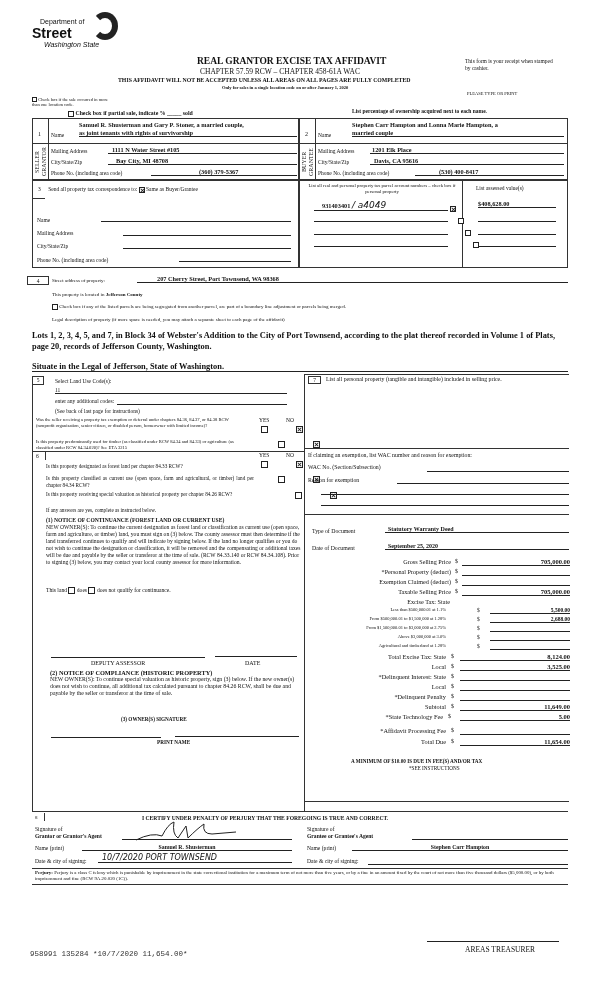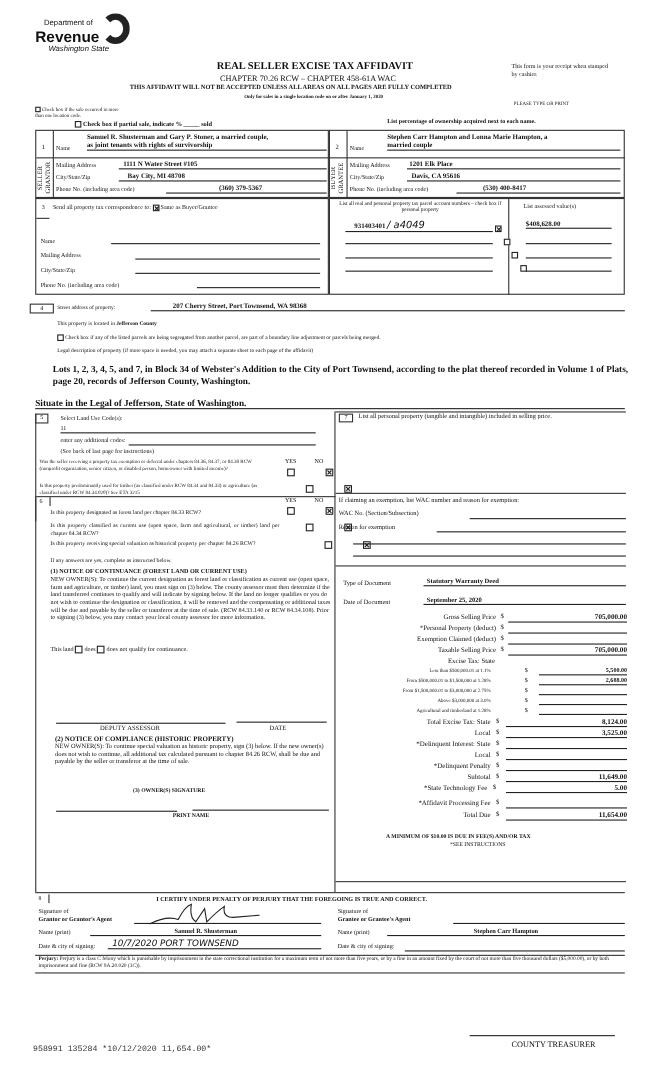--- a/index.html
+++ b/index.html
@@ -17,27 +17,27 @@
   .hand { font-family: "DejaVu Sans", sans-serif; font-style: italic; font-size: 9px; }
   .num { text-align: right; font-weight: bold; font-size: 6.5px; }
   .tiny { font-size: 4.5px; }
   .mono { font-family: "Liberation Mono", monospace; }
 </style>
 </head>
 <body>
 
 <div class="abs" style="left:32px;top:12px;width:90px;height:42px;">
   <div class="abs" style="left:8px;top:6px;font-family:'Liberation Sans',sans-serif;font-size:7px;">Department of</div>
-  <div class="abs b" style="left:0;top:13px;font-family:'Liberation Sans',sans-serif;font-size:14px;">Revenue</div>
+  <div class="abs b" style="left:0;top:13px;font-family:'Liberation Sans',sans-serif;font-size:14px;">Street</div>
   <div class="abs" style="left:12px;top:29px;font-family:'Liberation Sans',sans-serif;font-style:italic;font-size:7px;">Washington State</div>
   <div class="abs" style="left:60px;top:0;width:26px;height:28px;border-radius:50%;border:6px solid #222;border-left-color:transparent;"></div>
 </div>
 
-<div class="abs b" style="left:197px;top:56px;font-size:9.5px;">REAL SELLER EXCISE TAX AFFIDAVIT</div>
-<div class="abs" style="left:200px;top:67px;font-size:7.5px;">CHAPTER 70.26 RCW – CHAPTER 458-61A WAC</div>
+<div class="abs b" style="left:197px;top:56px;font-size:9.5px;">REAL GRANTOR EXCISE TAX AFFIDAVIT</div>
+<div class="abs" style="left:200px;top:67px;font-size:7.5px;">CHAPTER 57.59 RCW – CHAPTER 458-61A WAC</div>
 <div class="abs b" style="left:118px;top:77px;font-size:5.8px;">THIS AFFIDAVIT WILL NOT BE ACCEPTED UNLESS ALL AREAS ON ALL PAGES ARE FULLY COMPLETED</div>
 <div class="abs b" style="left:222px;top:85px;font-size:4.5px;">Only for sales in a single location code on or after January 1, 2020</div>
 <div class="abs" style="left:465px;top:58px;width:92px;font-size:5.5px;line-height:7px;">This form is your receipt when stamped by cashier.</div>
 <div class="abs" style="left:467px;top:91px;font-size:4.5px;">PLEASE TYPE OR PRINT</div>
 
 <div class="abs" style="left:32px;top:97px;width:82px;font-size:4.5px;line-height:5px;">
   <span class="cb" style="width:5px;height:5px;"></span>
   <span>Check box if the sale occurred in more than one location code.</span>
 </div>
 <div class="abs" style="left:68px;top:110px;font-size:5.8px;">
@@ -127,21 +127,21 @@
 <div class="abs" style="left:52px;top:278px;font-size:5px;">Street address of property:</div>
 <div class="abs b line" style="left:137px;top:275px;width:431px;font-size:6.3px;padding-left:20px;">207 Cherry Street, Port Townsend, WA  98368</div>
 <div class="abs" style="left:52px;top:292px;font-size:5px;">
   <span>This property is located in</span> <span class="b">Jefferson County</span>
 </div>
 <div class="abs" style="left:52px;top:304px;font-size:5px;">
   <span class="cb" style="width:6px;height:6px;"></span>
   <span>Check box if any of the listed parcels are being segregated from another parcel, are part of a boundary line adjustment or parcels being merged.</span>
 </div>
 <div class="abs" style="left:52px;top:317px;font-size:5px;">Legal description of property (if more space is needed, you may attach a separate sheet to each page of the affidavit)</div>
-<div class="abs b" style="left:32px;top:330px;width:540px;font-size:8.4px;line-height:11px;margin-left:16px;">Lots 1, 2, 3, 4, 5, and 7, in Block 34 of Webster's Addition to the City of Port Townsend, according to the plat thereof recorded in Volume 1 of Plats, page 20, records of Jefferson County, Washington.</div>
+<div class="abs b" style="left:32px;top:330px;width:540px;font-size:8.4px;line-height:11px;">Lots 1, 2, 3, 4, 5, and 7, in Block 34 of Webster's Addition to the City of Port Townsend, according to the plat thereof recorded in Volume 1 of Plats, page 20, records of Jefferson County, Washington.</div>
 <div class="abs b line" style="left:32px;top:362px;width:536px;font-size:8.4px;">Situate in the Legal of Jefferson, State of Washington.</div>
 
 <div class="abs" style="left:32px;top:376px;width:272px;height:98px;border-left:1px solid #333;">
   <div class="abs box" style="left:-1px;top:0;width:12px;height:9px;font-size:5.5px;text-align:center;border-top:1px solid #333;">5</div>
   <div class="abs" style="left:22px;top:2px;font-size:5.5px;">Select Land Use Code(s):</div>
   <div class="abs line" style="left:22px;top:11px;width:232px;font-size:5.5px;">11</div>
   <div class="abs" style="left:22px;top:22px;font-size:5.5px;">enter any additional codes:</div>
   <div class="abs line" style="left:84px;top:28px;width:170px;height:1px;"></div>
   <div class="abs" style="left:22px;top:32px;font-size:5.5px;">(See back of last page for instructions)</div>
   <div class="abs" style="left:226px;top:41px;font-size:5.5px;">YES</div>
@@ -339,14 +339,14 @@
 
   <div class="abs" style="left:0;top:56px;width:536px;height:1px;background:#333;"></div>
   <div class="abs" style="left:3px;top:58px;width:532px;font-size:4.9px;line-height:6px;">
     <span class="b">Perjury:</span>
     <span>Perjury is a class C felony which is punishable by imprisonment in the state correctional institution for a maximum term of not more than five years, or by a fine in an amount fixed by the court of not more than five thousand dollars ($5,000.00), or by both imprisonment and fine (RCW 9A.20.020 (1C)).</span>
   </div>
   <div class="abs" style="left:0;top:72px;width:536px;height:1px;background:#333;"></div>
 </div>
 
 <div class="abs line" style="left:427px;top:941px;width:132px;height:1px;"></div>
-<div class="abs" style="left:465px;top:945px;font-size:7.5px;">COUNTY TREASURER</div>
-<div class="abs mono" style="left:30px;top:950px;font-size:7.5px;color:#333;">958991 135284 *10/12/2020 11,654.00*</div>
+<div class="abs" style="left:465px;top:945px;font-size:7.5px;">AREAS TREASURER</div>
+<div class="abs mono" style="left:30px;top:950px;font-size:7.5px;color:#333;">958991 135284 *10/7/2020 11,654.00*</div>
 
 </body></html>

